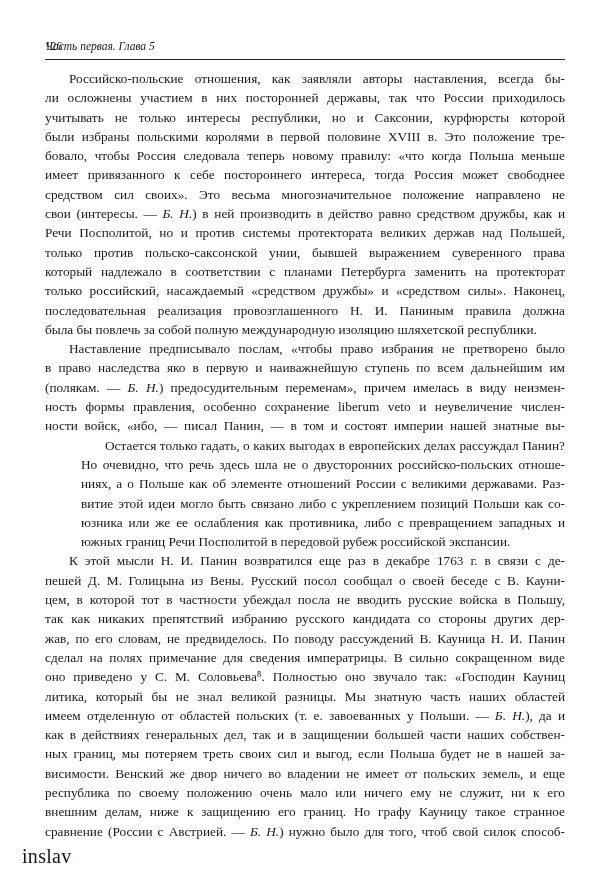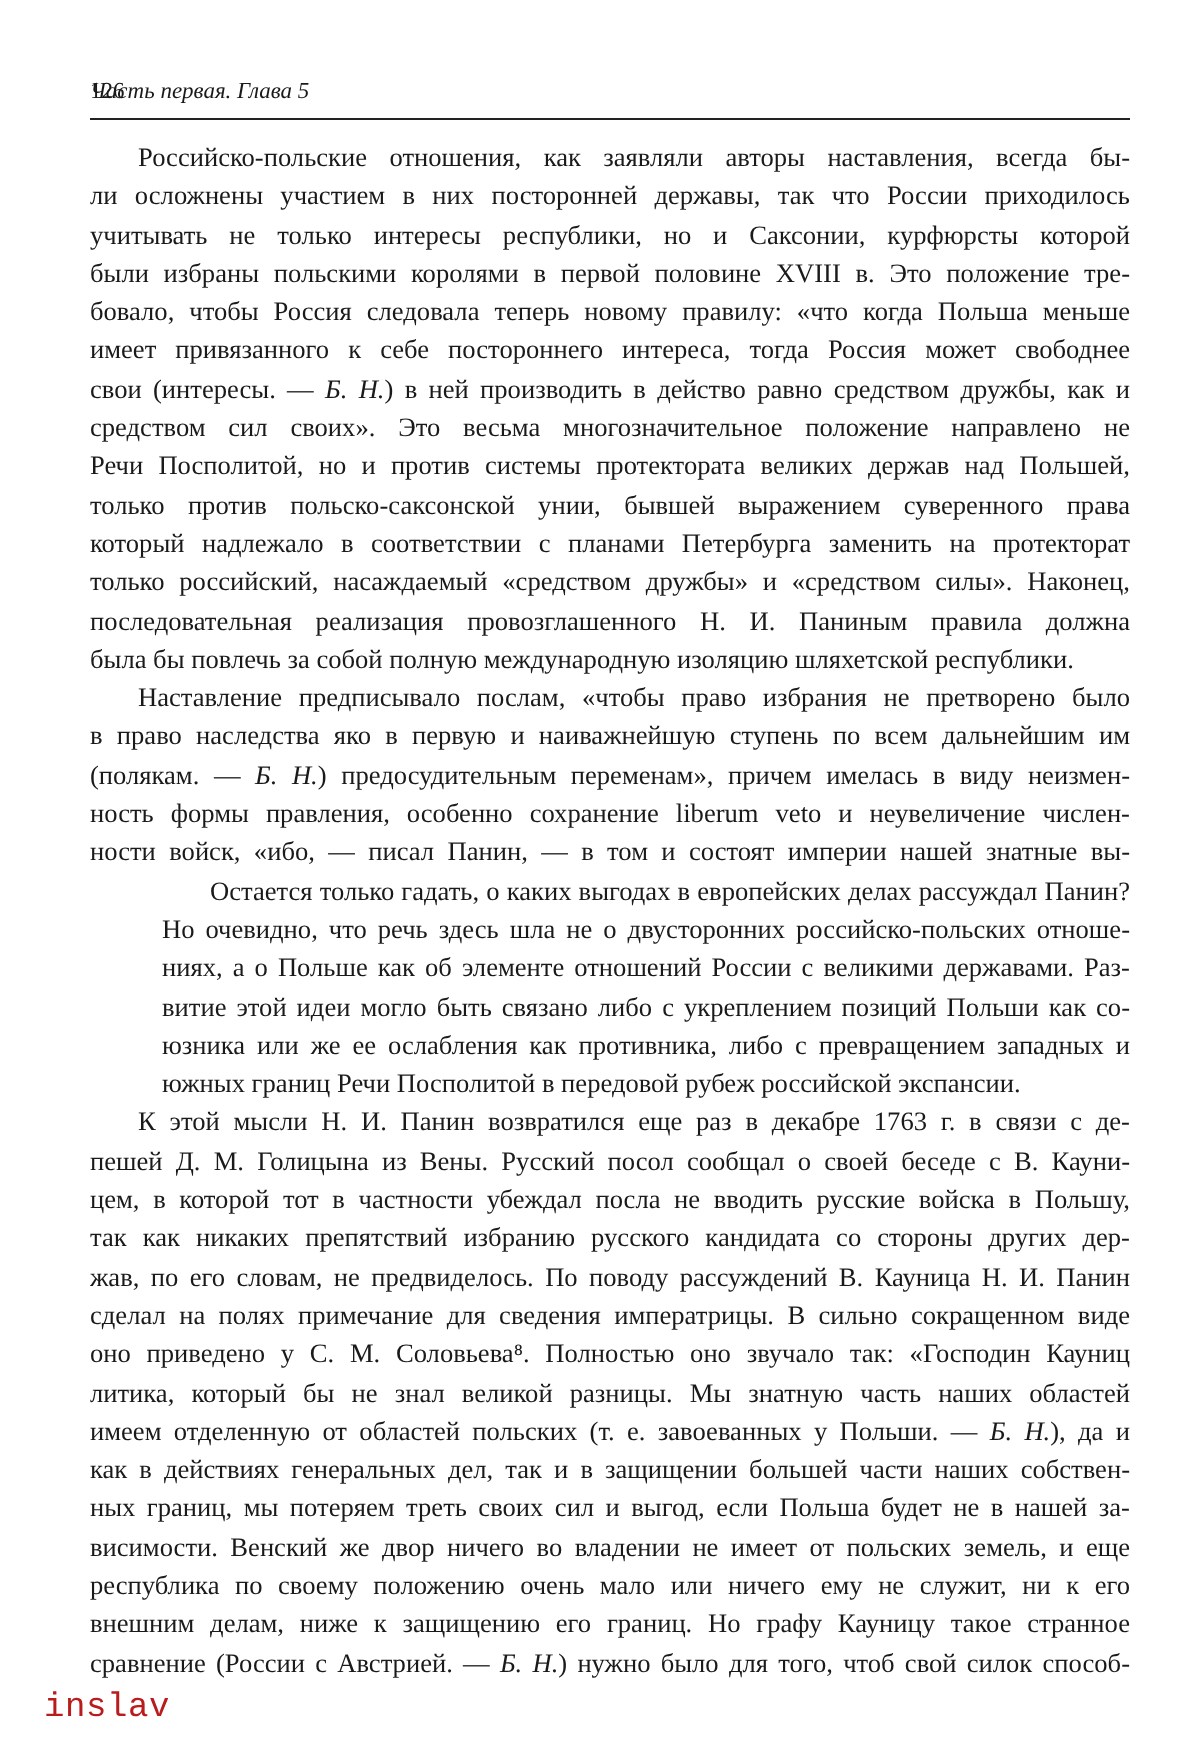--- a/index.html
+++ b/index.html
@@ -12,43 +12,43 @@
   .running-title { position: absolute; left: 0; right: 0; top: 0; text-align: left; font-style: italic; }
   .head-rule { position: absolute; top: 59px; left: 0; width: 520px; height: 0;
                border-top: 1.4px solid #222; }
   .body-text { position: absolute; top: 69px; left: 0; width: 520px; }
   .para { margin: 0; font-size: 13.3px; line-height: 19.3px; text-align: justify;
           text-indent: 24px; hyphens: manual; }
   .para .line { display: block; text-align: justify; text-align-last: justify; text-indent: 0; white-space: nowrap; overflow: hidden; }
   .para .line.first { padding-left: 24px; }
   .para .line.last { text-align-last: left; }
   .ital { font-style: italic; }
-  .watermark { position: absolute; left: 22px; top: 845px; font-family: Liberation Mono, monospace;
-               font-size: 17px; color: #b91c1c; letter-spacing: 0.3px; }
+  .watermark { position: absolute; left: 22px; top: 845px; font-family: Liberation Serif, serif;
+               font-size: 20px; color: #0f172a; letter-spacing: 0.3px; }
 </style>
 </head>
 <body>
 
 <div class="page">
   <div class="running-head">
     <span class="page-number">126</span>
     <span class="running-title">Часть первая. Глава 5</span>
   </div>
   <div class="head-rule"></div>
 
   <div class="body-text">
     <p class="para" style="text-indent: 0px;">
         <span class="line first">Российско-польские отношения, как заявляли авторы наставления, всегда бы-</span>
         <span class="line">ли осложнены участием в них посторонней державы, так что России приходилось</span>
         <span class="line">учитывать не только интересы республики, но и Саксонии, курфюрсты которой</span>
         <span class="line">были избраны польскими королями в первой половине XVIII в. Это положение тре-</span>
         <span class="line">бовало, чтобы Россия следовала теперь новому правилу: «что когда Польша меньше</span>
         <span class="line">имеет привязанного к себе постороннего интереса, тогда Россия может свободнее</span>
+        <span class="line">средством сил своих». Это весьма многозначительное положение направлено не</span>
         <span class="line">свои (интересы. — <span class="ital">Б. Н.</span>) в ней производить в действо равно средством дружбы, как и</span>
-        <span class="line">средством сил своих». Это весьма многозначительное положение направлено не</span>
         <span class="line">Речи Посполитой, но и против системы протектората великих держав над Польшей,</span>
         <span class="line">только против польско-саксонской унии, бывшей выражением суверенного права</span>
         <span class="line">который надлежало в соответствии с планами Петербурга заменить на протекторат</span>
         <span class="line">только российский, насаждаемый «средством дружбы» и «средством силы». Наконец,</span>
         <span class="line">последовательная реализация провозглашенного Н. И. Паниным правила должна</span>
         <span class="line last">была бы повлечь за собой полную международную изоляцию шляхетской республики.</span>
       </p>
     <p class="para" style="text-indent: 0px;">
         <span class="line first">Наставление предписывало послам, «чтобы право избрания не претворено было</span>
         <span class="line">в право наследства яко в первую и наиважнейшую ступень по всем дальнейшим им</span>

